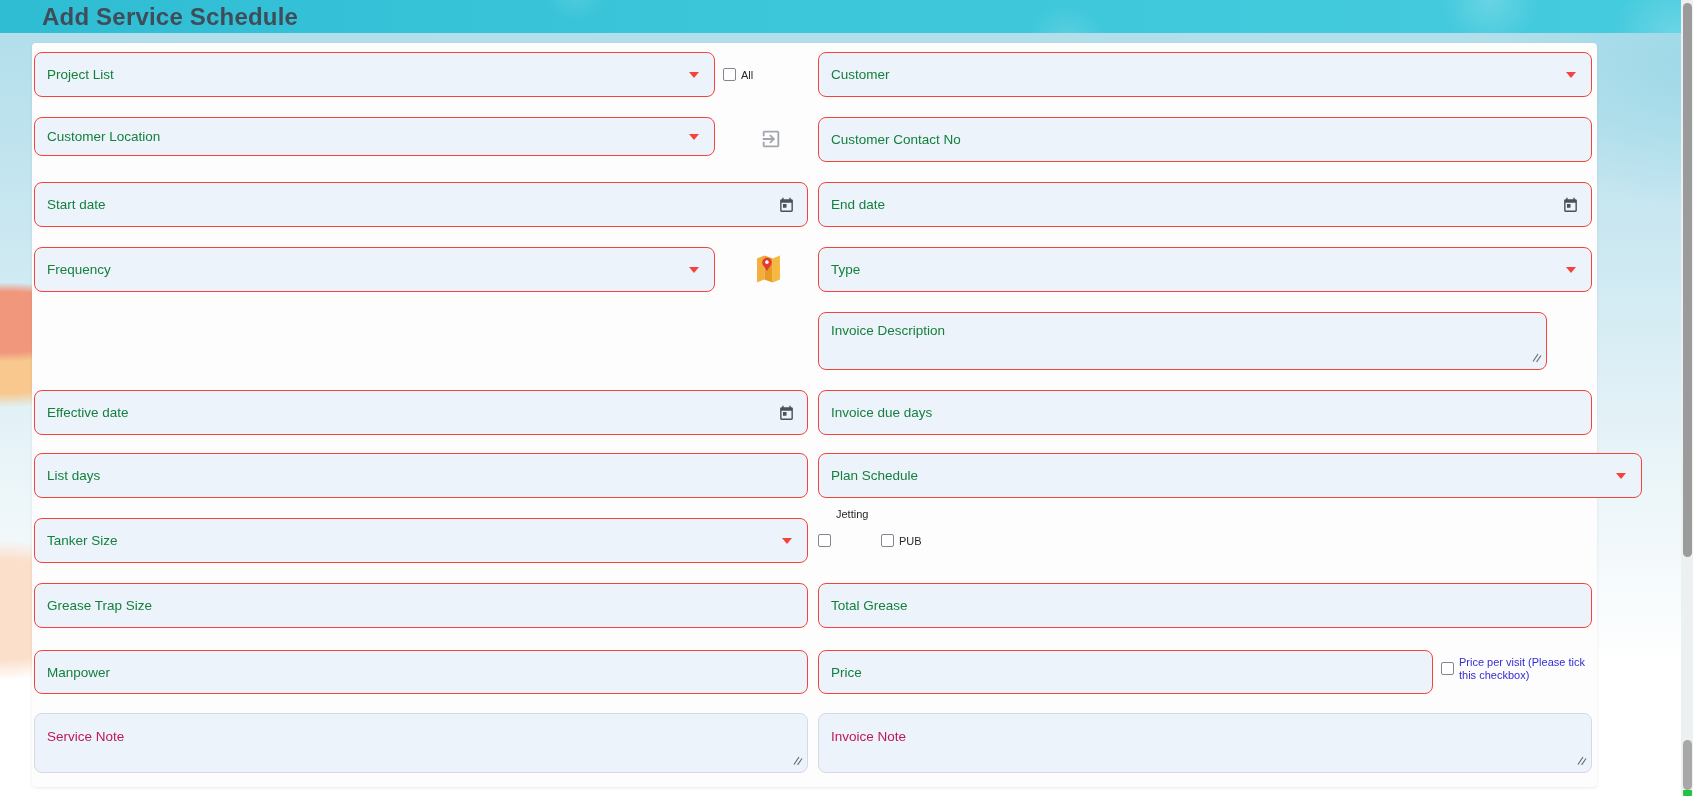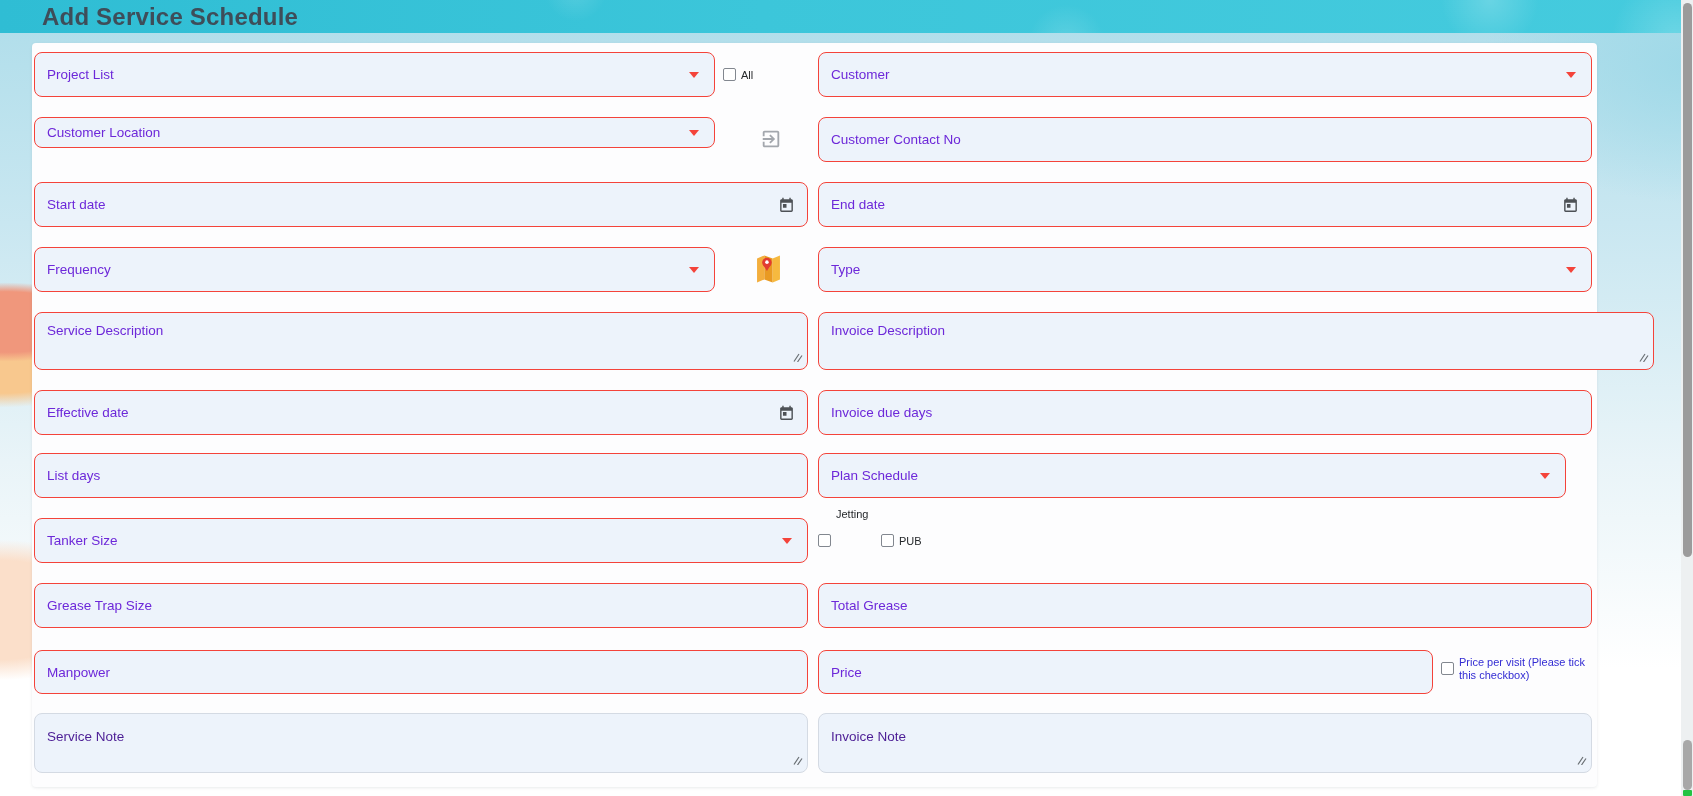--- a/index.html
+++ b/index.html
@@ -31,25 +31,25 @@
   .panel{
     position:absolute; left:32px; top:43px; width:1565px; height:744px;
     background:#fdfdfe; border-radius:4px; box-shadow:0 1px 3px rgba(70,90,100,.12);
   }
   
   .fld{
     position:absolute; box-sizing:border-box;
     background:#edf3fb; border:1.6px solid #f4433a; border-radius:8px;
     display:flex; align-items:center;
   }
-  .fld .lbl{ color:#6d28d9; font-size:13.5px; padding-left:12px; white-space:nowrap; }
+  .fld .lbl{ color:#15803d; font-size:13.5px; padding-left:12px; white-space:nowrap; }
   .fld.area{ align-items:flex-start; }
   .fld.area .lbl{ padding-top:10px; }
   .fld.note{ border:1px solid #d4dae3; }
-  .fld.note .lbl{ color:#4c1d95; padding-top:15px; }
+  .fld.note .lbl{ color:#be185d; padding-top:15px; }
   .caret{
     position:absolute; right:15px; top:50%; margin-top:-3px;
     width:0; height:0; border-left:5px solid transparent; border-right:5px solid transparent;
     border-top:6px solid #f4433a;
   }
   .icon-abs{ position:absolute; display:flex; align-items:center; justify-content:center; }
   .resizer{ position:absolute; right:4px; bottom:3px; }
   
   .cb{
     position:absolute; width:13px; height:13px; box-sizing:border-box;
@@ -79,21 +79,21 @@
     <span class="lbl">Project List</span>
     <span class="caret"></span>
   </div>
   <span class="cb" style="left:723px;top:68px"></span>
   <span class="cb-lbl" style="left:741px;top:69px">All</span>
   <div class="fld" style="left:818px;top:52px;width:774px;height:45px">
     <span class="lbl">Customer</span>
     <span class="caret"></span>
   </div>
 
-  <div class="fld" style="left:34px;top:117px;width:681px;height:31px">
+  <div class="fld" style="left:34px;top:117px;width:681px;height:39px">
     <span class="lbl">Customer Location</span>
     <span class="caret"></span>
   </div>
   <span class="icon-abs" style="left:760px;top:128px">
     <svg width="22" height="22" viewBox="0 0 24 24" fill="#a3a7ad">
         <path d="M10.09 15.59L11.5 17l5-5-5-5-1.41 1.41L12.67 11H3v2h9.67l-2.58 2.59zM19 3H5c-1.11 0-2 .9-2 2v4h2V5h14v14H5v-4H3v4c0 1.1.89 2 2 2h14c1.1 0 2-.9 2-2V5c0-1.1-.9-2-2-2z"></path>
       </svg>
   </span>
   <div class="fld" style="left:818px;top:117px;width:774px;height:45px">
     <span class="lbl">Customer Contact No</span>
@@ -128,29 +128,21 @@
       <path d="M10.5 17 L6.8 11 L14.2 11 Z" fill="#e23b30"></path>
       <circle cx="10.5" cy="8.8" r="4.6" fill="#e23b30"></circle>
       <circle cx="10.5" cy="8.4" r="1.7" fill="#ffffff"></circle>
     </svg>
   </span>
   <div class="fld" style="left:818px;top:247px;width:774px;height:45px">
     <span class="lbl">Type</span>
     <span class="caret"></span>
   </div>
 
-  <div class="fld area" style="left:34px;top:312px;width:774px;height:58px">
-    <span class="lbl">Service Description</span>
-    <span class="resizer">
-      <svg width="10" height="10" viewBox="0 0 10 10">
-          <path d="M1 9.5 L6 2 M4.5 10 L9 3.5" stroke="#6b7075" stroke-width="1.2" fill="none"></path>
-        </svg>
-    </span>
-  </div>
-  <div class="fld area" style="left:818px;top:312px;width:836px;height:58px">
+  <div class="fld area" style="left:818px;top:312px;width:729px;height:58px">
     <span class="lbl">Invoice Description</span>
     <span class="resizer">
       <svg width="10" height="10" viewBox="0 0 10 10">
           <path d="M1 9.5 L6 2 M4.5 10 L9 3.5" stroke="#6b7075" stroke-width="1.2" fill="none"></path>
         </svg>
     </span>
   </div>
 
   <div class="fld" style="left:34px;top:390px;width:774px;height:45px">
     <span class="lbl">Effective date</span>
@@ -160,21 +152,21 @@
         </svg>
     </span>
   </div>
   <div class="fld" style="left:818px;top:390px;width:774px;height:45px">
     <span class="lbl">Invoice due days</span>
   </div>
 
   <div class="fld" style="left:34px;top:453px;width:774px;height:45px">
     <span class="lbl">List days</span>
   </div>
-  <div class="fld" style="left:818px;top:453px;width:748px;height:45px">
+  <div class="fld" style="left:818px;top:453px;width:824px;height:45px">
     <span class="lbl">Plan Schedule</span>
     <span class="caret"></span>
   </div>
 
   <div class="fld" style="left:34px;top:518px;width:774px;height:45px">
     <span class="lbl">Tanker Size</span>
     <span class="caret"></span>
   </div>
   <span class="cb" style="left:818px;top:534px"></span>
   <span class="cb-lbl" style="left:836px;top:508px">Jetting</span>

